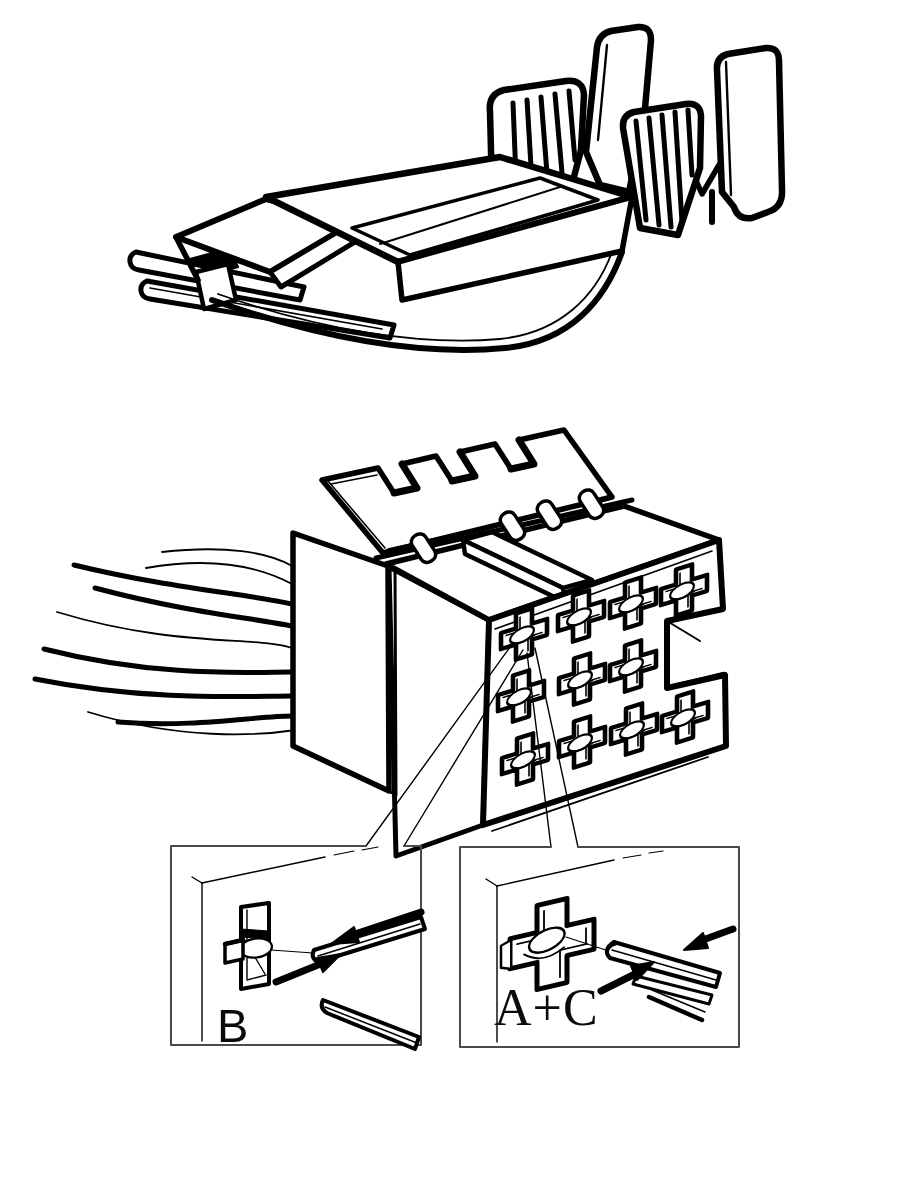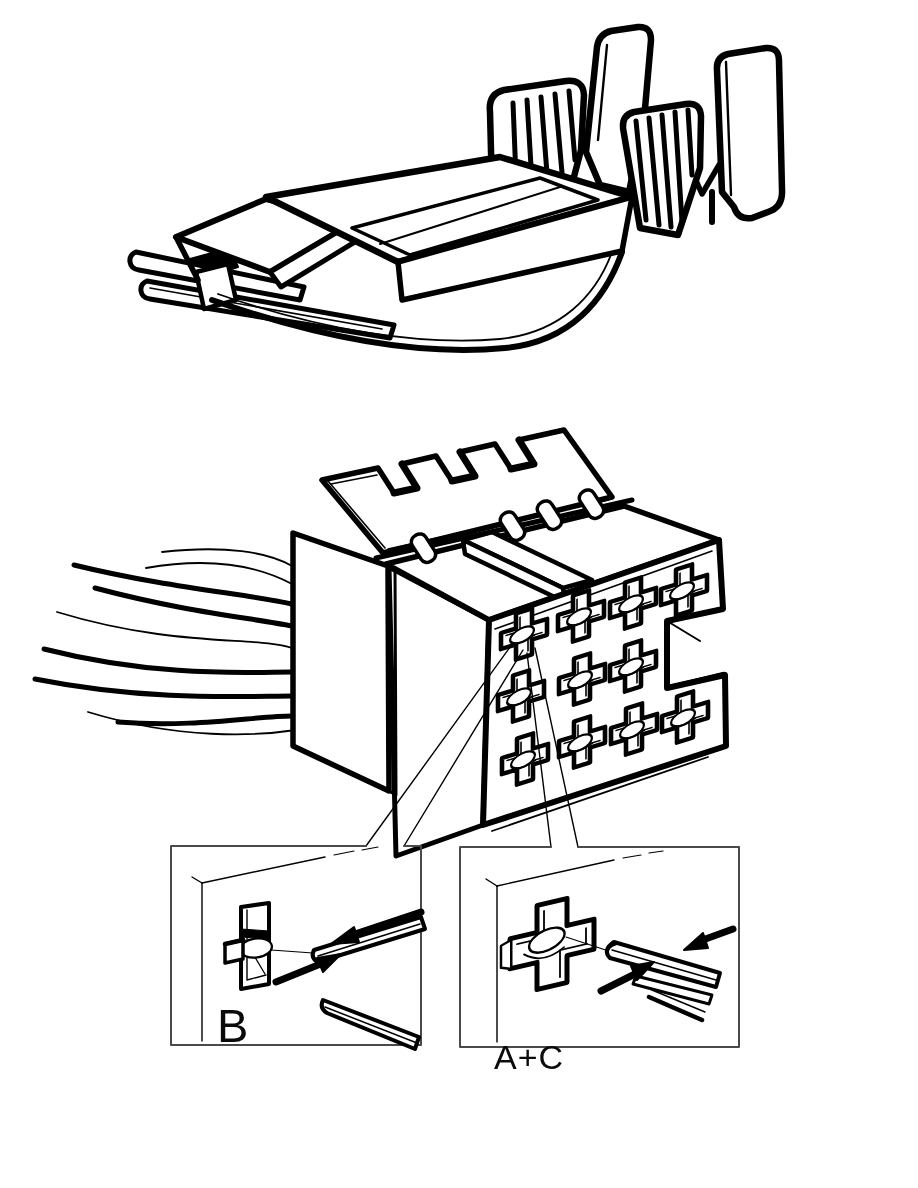--- a/index.html
+++ b/index.html
@@ -1,21 +1,21 @@
 <!DOCTYPE html>
 <html><head>
 <meta charset="utf-8">
 <style>
   html,body{margin:0;padding:0;background:#fff;}
   .canvas{position:relative;width:918px;height:1188px;background:#ffffff;overflow:hidden;}
   svg{position:absolute;left:0;top:0;}
   svg path, svg rect, svg ellipse, svg line{stroke-linejoin:round;stroke-linecap:round;}
   .inset-label{position:absolute;font-family:"Liberation Sans",sans-serif;color:#0a0a0a;line-height:1;font-weight:400;}
   #label-b{left:217px;top:1002px;font-size:47px;}
-  #label-ac{left:494px;top:1040px;font-size:34px;letter-spacing:1px;}
+  #label-ac{left:494px;top:982px;font-size:52px;letter-spacing:1px;font-family:Liberation Serif, serif;}
 </style>
 </head>
 <body>
 
 <div class="canvas">
 <svg width="918" height="1188" viewBox="0 0 918 1188">
   <defs>
 
     <g id="cav">
       <path d="M -8,-23 L 8,-23 L 8,-8 L 23,-8 L 23,8 L 8,8 L 8,23 L -8,23 L -8,8 L -23,8 L -23,-8 L -8,-8 Z" fill="#fff" stroke="#000" stroke-width="4.6"></path>

